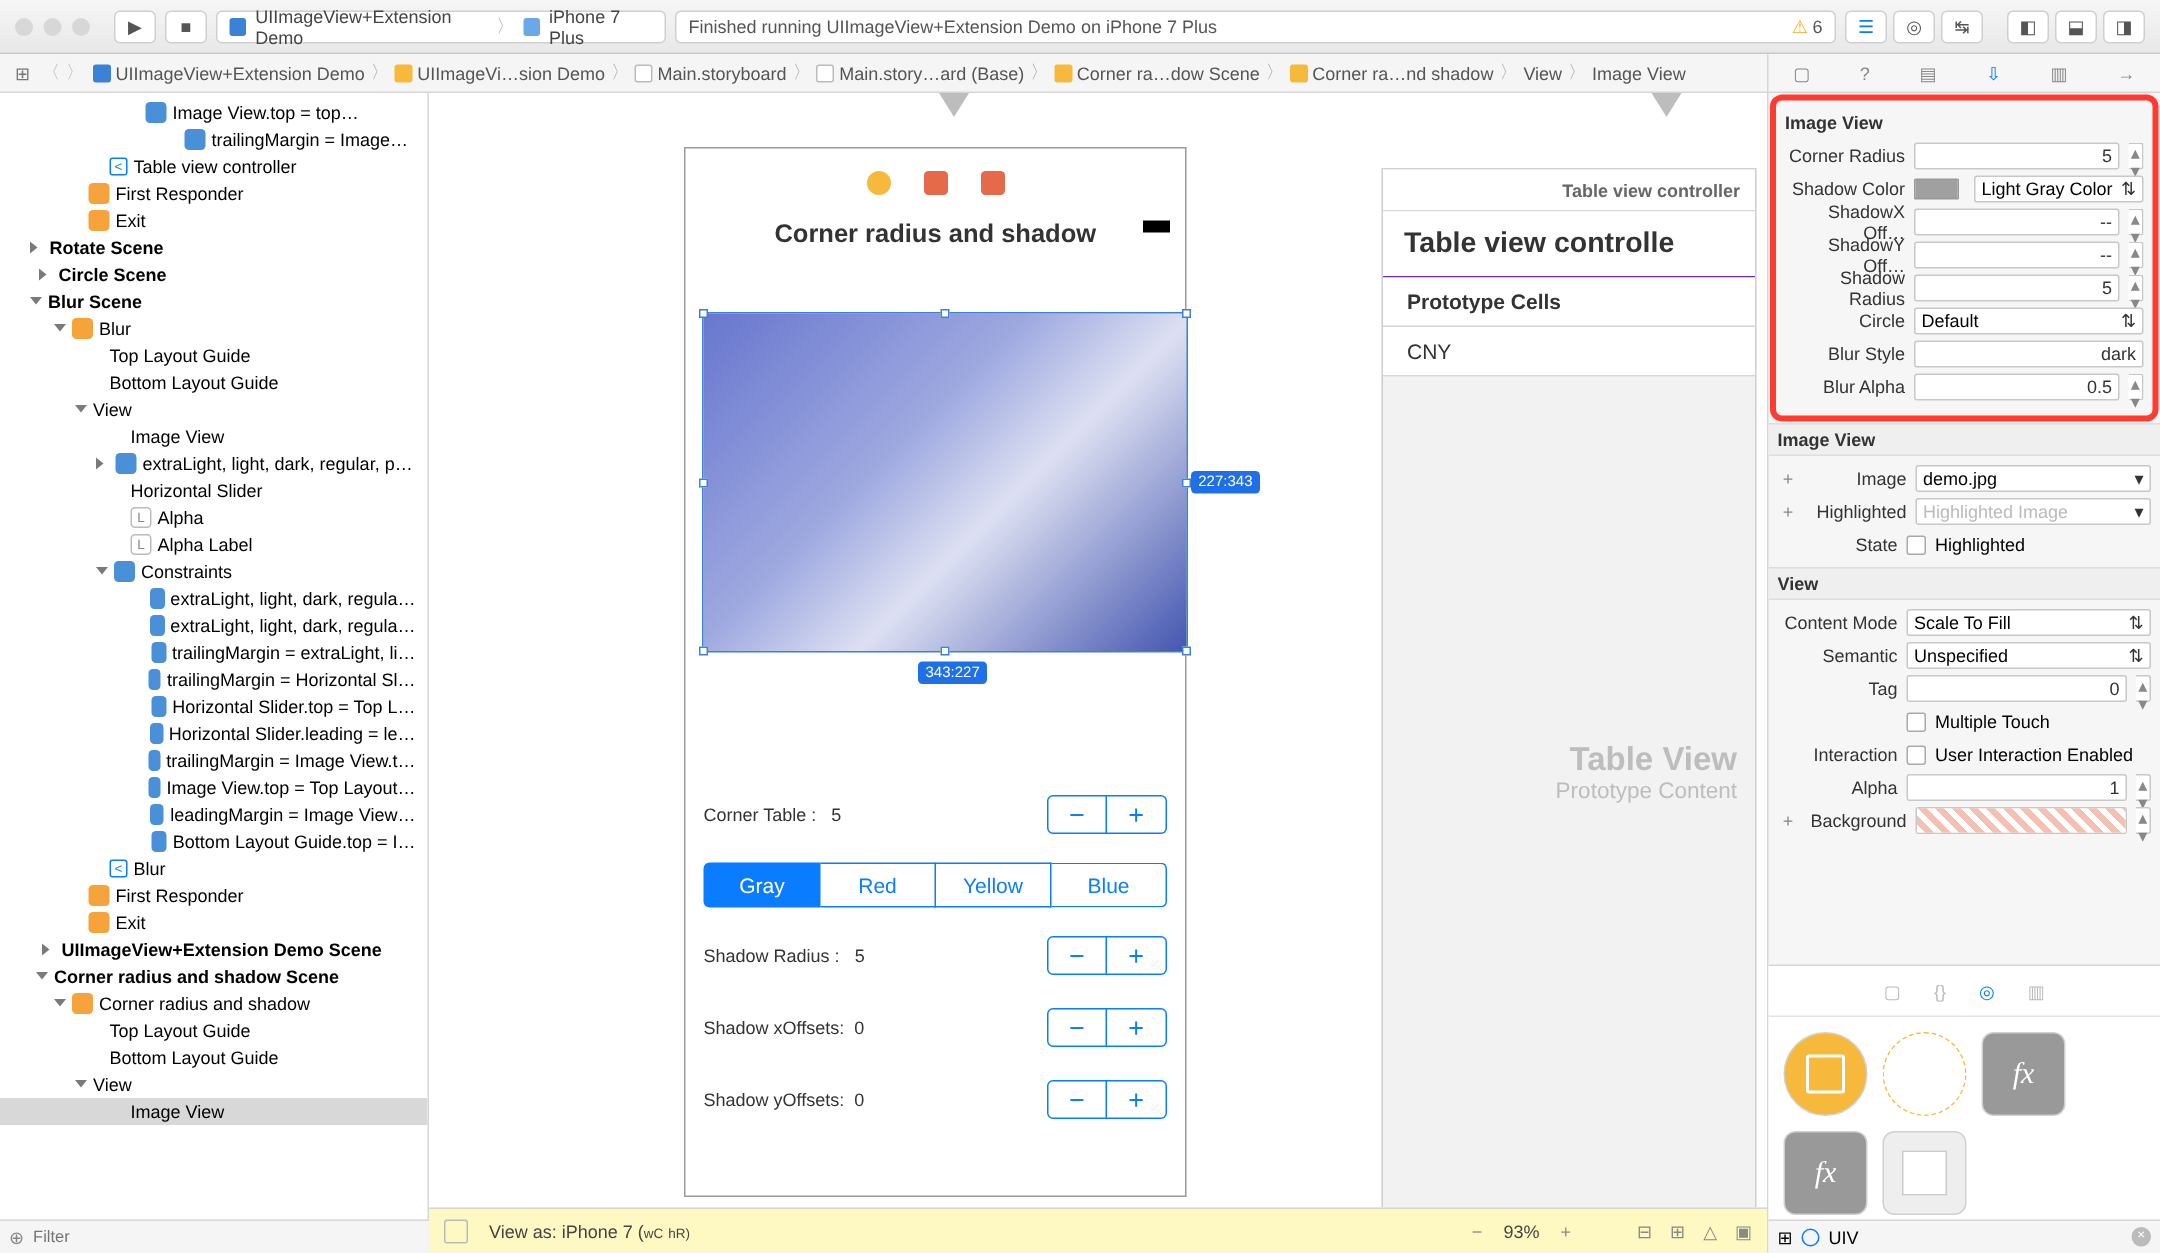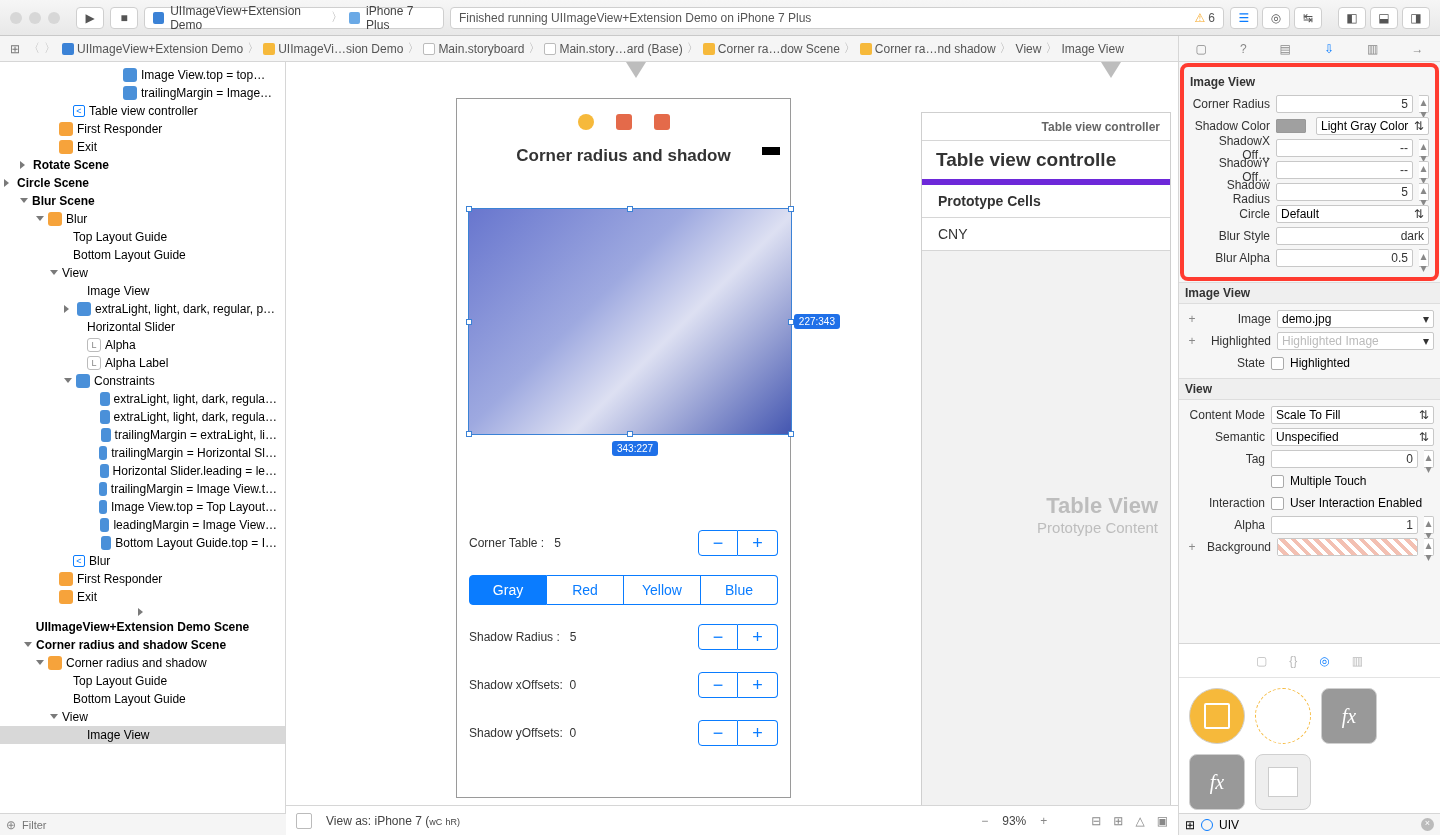--- a/index.html
+++ b/index.html
@@ -34,21 +34,21 @@
 .ico { width: 14px; height: 14px; border-radius: 3px; display:inline-flex;align-items:center;justify-content:center;font-size:9px;color:#fff;}
 .i-orange{background:#f6a33b}.i-blue{background:#4a90d9}
 .ind { display:inline-block; }
 
 
 .filter-bar { position: absolute; left: 0; width: 286px; bottom: 0; height: 22px; background: #f5f5f5; border-top: 1px solid #d6d6d6; display: flex; align-items: center;padding:0 6px;gap:6px;}
 .filter-inp { flex:1; border: none; background: transparent; font-size: 11px; outline: none;}
 
 
 .canvas { position: absolute; top: 62px; left: 286px; right: 262px; bottom: 30px; background: #fff; overflow: hidden;}
-.status-bottom { position: absolute; left: 286px; right: 262px; bottom: 0; height: 30px; background: #ffffff; border-top: 1px solid #d6d6d6; display:flex; align-items:center; padding: 0 10px; gap:14px; color:#444;}
+.status-bottom { position: absolute; left: 286px; right: 262px; bottom: 0; height: 30px; background: #fef9c3; border-top: 1px solid #d6d6d6; display:flex; align-items:center; padding: 0 10px; gap:14px; color:#444;}
 .arrow-down{ width:0;height:0;border:10px solid transparent;border-top:16px solid #bdbdbd;}
 .phone { position:absolute; left:170px; top:36px; width:335px; height:700px; background:#fff; border:1.5px solid #9a9a9a;}
 .phone-top { height:45px; display:flex; align-items:center; justify-content:center; gap:22px;}
 .mini-ico { width:16px;height:16px;border-radius:3px;}
 .phone-title { text-align:center; font-size:17px; font-weight:600; color:#333; margin-top:2px;}
 .sel-img { position:absolute; left:12px; top:110px; width:322px; height:225px; background: linear-gradient(135deg,#6876ce,#9ea9e0 40%,#dde0f2 60%,#4456b0); outline:1px solid #3b82d6;}
 .handle{width:6px;height:6px;background:#fff;border:1px solid #3b82d6;position:absolute;}
 .h-tl{left:-3px;top:-3px}.h-tr{right:-3px;top:-3px}.h-bl{left:-3px;bottom:-3px}.h-br{right:-3px;bottom:-3px}
 .h-t{left:50%;margin-left:-3px;top:-3px}.h-b{left:50%;margin-left:-3px;bottom:-3px}.h-l{top:50%;margin-top:-3px;left:-3px}.h-r{top:50%;margin-top:-3px;right:-3px}
 .badge-blue{position:absolute;background:#1f70e8;color:#fff;font-size:10px;padding:2px 5px;border-radius:3px;}
@@ -58,21 +58,21 @@
 .sbtn{width:40px;height:26px;border:1px solid #0a7cff;color:#0a7cff;display:flex;align-items:center;justify-content:center;font-size:18px;background:#fff;}
 .sbtn:first-child{border-radius:4px 0 0 4px}.sbtn:last-child{border-radius:0 4px 4px 0;border-left:none}
 .seg{display:flex;width:100%;height:30px;margin:8px 0;}
 .segbtn{flex:1;border:1px solid #0a7cff;color:#0a7cff;display:flex;align-items:center;justify-content:center;font-size:14px;}
 .segbtn:first-child{border-radius:4px 0 0 4px}.segbtn:last-child{border-radius:0 4px 4px 0}
 .segbtn.act{background:#0a7cff;color:#fff}
 .segbtn + .segbtn{border-left:none}
 
 .table-preview { position:absolute; left:635px; top:50px; width:250px; height:700px; background:#f2f2f2; border:1px solid #cfcfcf;}
 .tp-head{height:28px;border-bottom:1px solid #d6d6d6;background:#fff;display:flex;align-items:center;justify-content:flex-end;padding:0 10px;font-size:12px;color:#666;font-weight:600;}
-.tp-head2{height:44px;border-bottom:6px solid #6d28d9;background:#fff;display:flex;align-items:center;padding:0 14px;font-size:19px;color:#333;font-weight:600;}
+.tp-head2{height:44px;border-bottom:1px solid #6d28d9;background:#fff;display:flex;align-items:center;padding:0 14px;font-size:19px;color:#333;font-weight:600;}
 .tp-row{height:33px;border-bottom:1px solid #d6d6d6;background:#fff;display:flex;align-items:center;padding:0 16px;font-size:14px;font-weight:600;color:#333;}
 
 
 .inspector { position: absolute; top: 36px; right: 0; width: 262px; bottom: 0; background: #f6f6f6; border-left: 1px solid #d6d6d6; font-size: 11px;}
 .insp-icons{height:26px;border-bottom:1px solid #d6d6d6;display:flex;align-items:center;justify-content:space-around;color:#888;}
 .redbox { border: 4px solid #ff3b30; border-radius: 8px; margin: 1px; padding: 4px 6px 8px;}
 .sect-title{font-weight:600;font-size:12px;color:#333;padding:4px 0;}
 .prow{display:flex;align-items:center;height:22px;gap:6px;}
 .plabel{width:80px;text-align:right;color:#333;}
 .pinput{flex:1;height:18px;border:1px solid #c8c8c8;background:#fff;padding:0 4px;border-radius:2px;display:flex;align-items:center;}
@@ -149,21 +149,21 @@
       <span class="chev">〉</span>
       <span class="crumb">Image View</span>
     </div>
   <span style="margin-left:auto;color:#bbb">〈</span>
   <span style="color:#f5a623">⚠</span>
   <span style="color:#bbb">〉</span>
 </div>
 
 <div class="navigator">
   <div class="nav-list" id="navlist">
-      <div class="nav-item" style="padding-left: 110px;">
+      <div class="nav-item" style="padding-left: 68px; margin-left: 16px;">
         <span class="ind" style="width:9px"></span>
         <span class="ico i-blue"></span>
         <span style="">Image View.top = top…</span>
       </div>
       <div class="nav-item" style="padding-left: 110px;">
         <span class="ind" style="width:9px"></span>
         <span class="ico i-blue"></span>
         <span style="">trailingMargin = Image…</span>
       </div>
       <div class="nav-item" style="padding-left: 60px;">
@@ -178,21 +178,21 @@
       </div>
       <div class="nav-item" style="padding-left: 46px;">
         <span class="ind" style="width:9px"></span>
         <span class="ico i-orange"></span>
         <span style="">Exit</span>
       </div>
       <div class="nav-item" style="padding-left: 20px;">
         <span class="tri right"></span>
         <span style="font-weight:600">Rotate Scene</span>
       </div>
-      <div class="nav-item" style="padding-left: 4px;">
+      <div class="nav-item" style="padding-left: 26px;">
         <span class="tri right"></span>
         <span style="font-weight:600">Circle Scene</span>
       </div>
       <div class="nav-item" style="padding-left: 20px;">
         <span class="tri down"></span>
         <span style="font-weight:600">Blur Scene</span>
       </div>
       <div class="nav-item" style="padding-left: 36px;">
         <span class="tri down"></span>
         <span class="ico i-orange"></span>
@@ -254,20 +254,25 @@
         <span style="">trailingMargin = extraLight, li…</span>
       </div>
       <div class="nav-item" style="padding-left: 90px;">
         <span class="ind" style="width:9px"></span>
         <span class="ico i-blue"></span>
         <span style="">trailingMargin = Horizontal Sl…</span>
       </div>
       <div class="nav-item" style="padding-left: 90px;">
         <span class="ind" style="width:9px"></span>
         <span class="ico i-blue"></span>
+        <span style="">Horizontal Slider.top = Top L…</span>
+      </div>
+      <div class="nav-item" style="padding-left: 90px;">
+        <span class="ind" style="width:9px"></span>
+        <span class="ico i-blue"></span>
         <span style="">Horizontal Slider.leading = le…</span>
       </div>
       <div class="nav-item" style="padding-left: 90px;">
         <span class="ind" style="width:9px"></span>
         <span class="ico i-blue"></span>
         <span style="">trailingMargin = Image View.t…</span>
       </div>
       <div class="nav-item" style="padding-left: 90px;">
         <span class="ind" style="width:9px"></span>
         <span class="ico i-blue"></span>
@@ -291,21 +296,21 @@
       <div class="nav-item" style="padding-left: 46px;">
         <span class="ind" style="width:9px"></span>
         <span class="ico i-orange"></span>
         <span style="">First Responder</span>
       </div>
       <div class="nav-item" style="padding-left: 46px;">
         <span class="ind" style="width:9px"></span>
         <span class="ico i-orange"></span>
         <span style="">Exit</span>
       </div>
-      <div class="nav-item" style="padding-left: 8px; flex-direction: column;">
+      <div class="nav-item" style="padding-left: 28px;">
         <span class="tri right"></span>
         <span style="font-weight:600">UIImageView+Extension Demo Scene</span>
       </div>
       <div class="nav-item" style="padding-left: 24px;">
         <span class="tri down"></span>
         <span style="font-weight:600">Corner radius and shadow Scene</span>
       </div>
       <div class="nav-item" style="padding-left: 36px;">
         <span class="tri down"></span>
         <span class="ico i-orange"></span>

